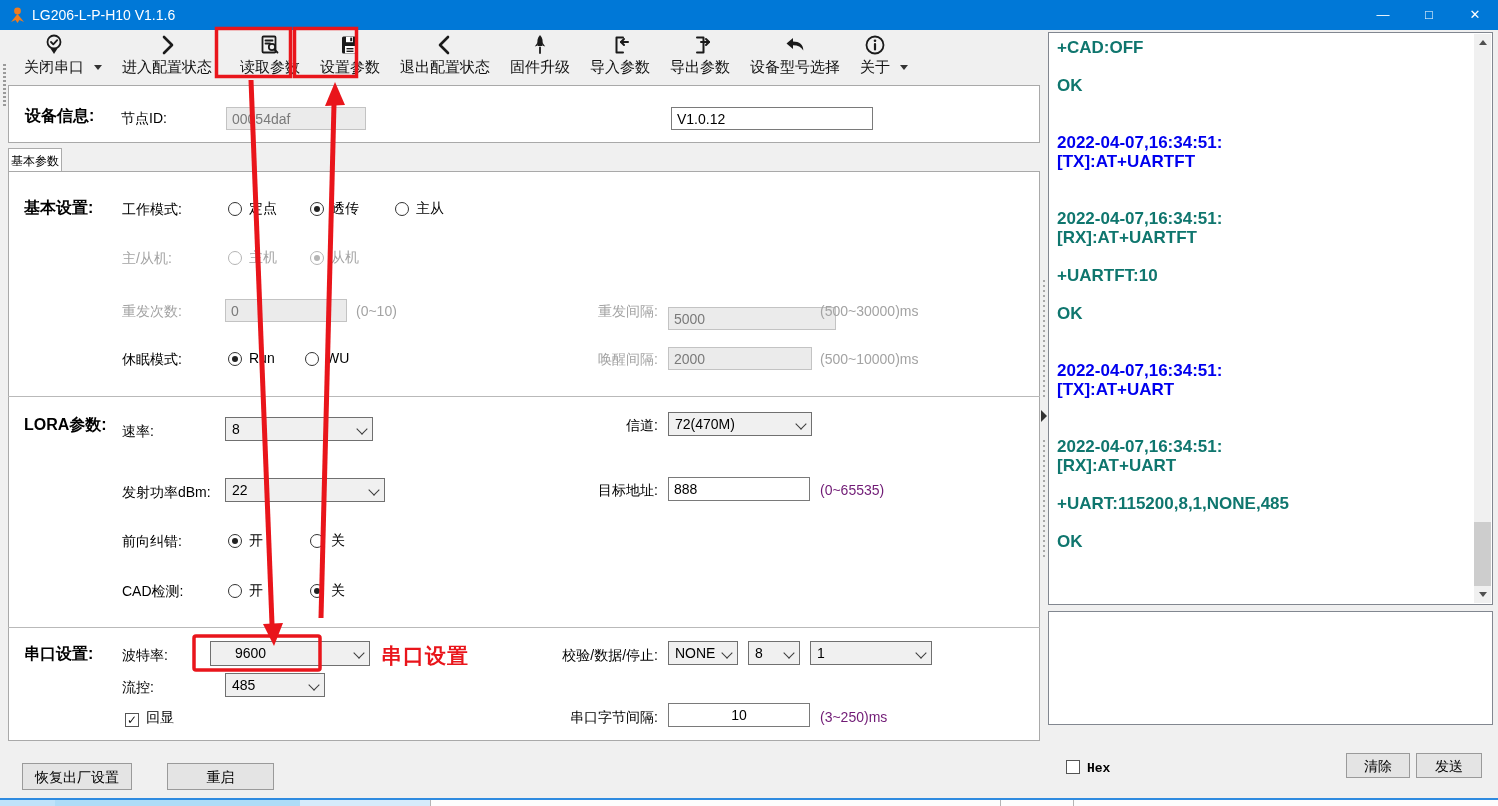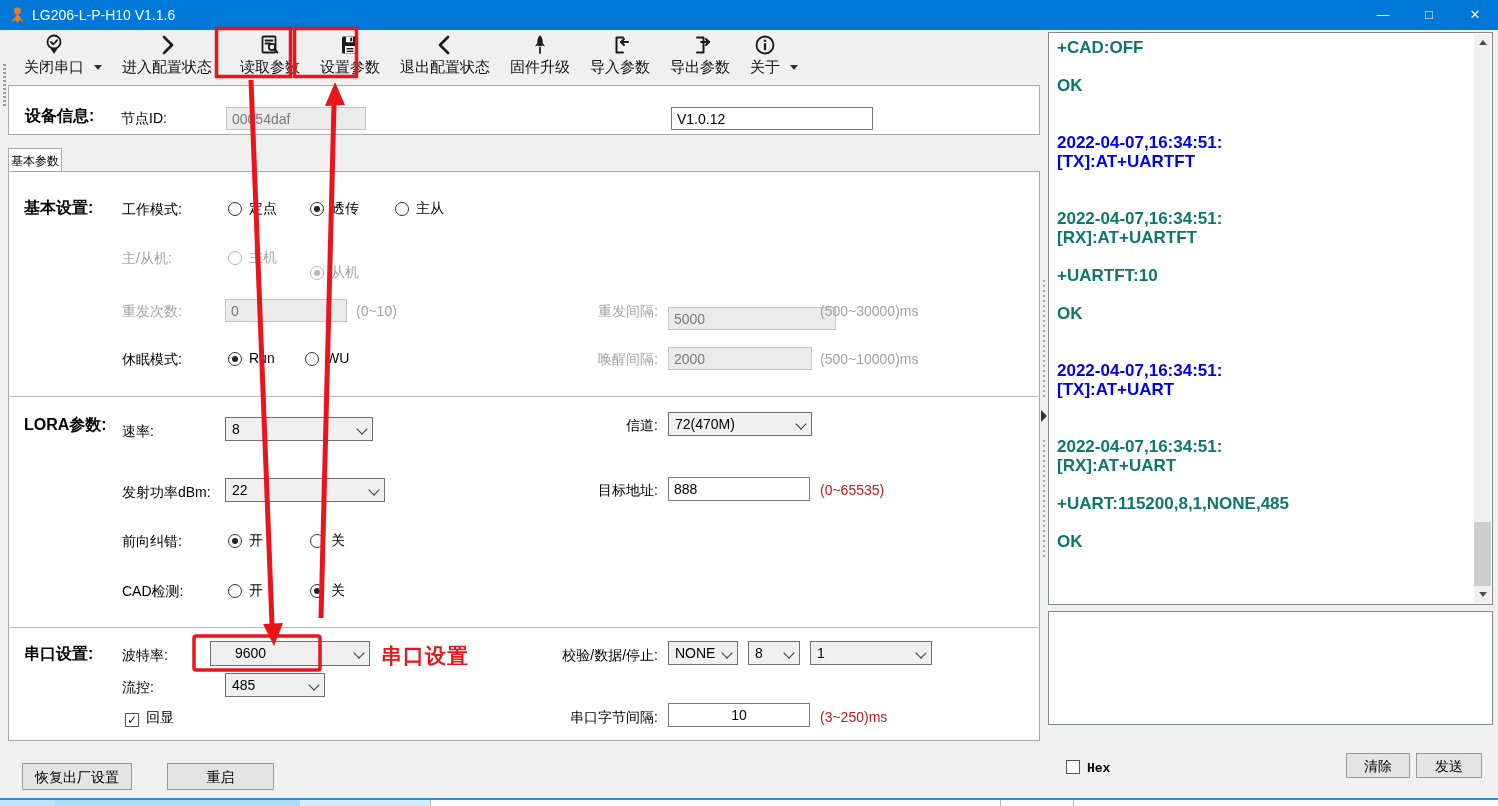--- a/index.html
+++ b/index.html
@@ -19,21 +19,21 @@
   .tbtn .ticon{height:26px;display:flex;align-items:center;justify-content:center;}
   .tbtn .tlabel{font-size:15px;color:#111;white-space:nowrap;line-height:18px;}
   .mini-arrow{width:0;height:0;border-left:4px solid transparent;border-right:4px solid transparent;border-top:5px solid #333;align-self:center;margin-top:24px;}
 
   
   .panel-border{border:1px solid #a9a9a9;background:#fff;box-sizing:border-box;}
   .sect-title{font-size:16px;font-weight:bold;color:#000;}
   .lbl{font-size:14px;color:#000;white-space:nowrap;}
   .lbl.r{text-align:right;width:118px;}
   .dis{color:#a3a3a3;}
-  .hint{font-size:14px;color:#b91c1c;}
+  .hint{font-size:14px;color:#701a75;}
   .hint.dis{color:#a3a3a3;}
 
   input.inp{position:absolute;box-sizing:border-box;border:1px solid #7a7a7a;background:#fff;font-family:inherit;font-size:14px;padding:0 5px;height:23px;color:#000;}
   input.inp.gray{background:#ebebeb;border-color:#c3c3c3;color:#7a7a7a;}
   .combo{position:absolute;box-sizing:border-box;border:1px solid #707070;background:#f0f0f0;height:24px;font-size:14px;color:#000;padding:3px 18px 0 6px;cursor:default;}
   .combo .chev{position:absolute;right:6px;top:7px;width:7px;height:7px;border-right:1.6px solid #3c3c3c;border-bottom:1.6px solid #3c3c3c;transform:rotate(45deg);}
   .radio{display:inline-block;width:14px;height:14px;border:1px solid #333;border-radius:50%;background:#fff;position:relative;vertical-align:-3px;box-sizing:border-box;}
   .radio.checked::after{content:"";position:absolute;left:3px;top:3px;width:6px;height:6px;border-radius:50%;background:#222;}
   .radio.off{border-color:#b5b5b5;}
   .radio.off.checked::after{background:#b5b5b5;}
@@ -178,35 +178,43 @@
       <span class="ticon">
         <svg width="24" height="24" viewBox="0 0 24 24">
             <polyline class="icon-stroke" style="stroke-width:2" points="9,4.5 15.5,4.5 15.5,19.5 9,19.5"></polyline>
             <line class="icon-stroke" style="stroke-width:2" x1="13" y1="9" x2="21" y2="9"></line>
             <polyline class="icon-stroke" style="stroke-width:2" points="18,6 21,9 18,12"></polyline>
           </svg>
       </span>
       <span class="tlabel">导出参数</span>
     </div>
 
+    <div class="tbtn">
+      <span class="ticon">
+        <svg width="24" height="24" viewBox="0 0 24 24">
+            <path d="M10 5 L3.5 10.5 L10 16 V12.3 C15 12.3 18.3 14 20.3 17.5 C20.3 11.5 16.5 8.6 10 8.6 Z" fill="#1a1a1a"></path>
+          </svg>
+      </span>
+      <span class="tlabel">设备型号选择</span>
+    </div>
 
     <div class="tbtn">
       <span class="ticon">
         <svg width="24" height="24" viewBox="0 0 24 24">
             <circle class="icon-stroke" cx="12" cy="12" r="8.5"></circle>
             <line class="icon-stroke" style="stroke-width:2.2" x1="12" y1="11" x2="12" y2="16.5"></line>
             <circle cx="12" cy="7.8" r="1.3" fill="#1a1a1a"></circle>
           </svg>
       </span>
       <span class="tlabel">关于</span>
     </div>
     <div class="mini-arrow"></div>
   </div>
 
-  <div class="abs panel-border" style="left:8px;top:85px;width:1032px;height:50px">
+  <div class="abs panel-border" style="left:8px;top:85px;width:1032px;height:58px">
     <span class="abs sect-title" style="left:16px;top:20px">设备信息:</span>
     <span class="abs lbl" style="left:112px;top:24px">节点ID:</span>
     <input class="inp gray" style="left: 217px; top: 21px; width: 140px;" readonly="" value="00054daf">
     <span class="abs lbl" style="left:662px;top:24px">固件版本:</span>
     <input class="inp" style="top: 21px; width: 202px; left: 662px;" id="fw" readonly="" value="V1.0.12">
   </div>
 
   <div class="tab" style="left:8px;top:148px;width:54px;height:24px">
     <span>基本参数</span>
   </div>
@@ -217,21 +225,21 @@
 
   <span class="abs sect-title" style="left:24px;top:198px">基本设置:</span>
 
   <span class="abs lbl" style="left:122px;top:201px">工作模式:</span>
   <span class="abs" style="left:228px;top:199px"><span class="radio"></span><span class="rlabel">定点</span></span>
   <span class="abs" style="left:310px;top:199px"><span class="radio checked"></span><span class="rlabel">透传</span></span>
   <span class="abs" style="left:395px;top:199px"><span class="radio"></span><span class="rlabel">主从</span></span>
 
   <span class="abs lbl dis" style="left:122px;top:250px">主/从机:</span>
   <span class="abs" style="left:228px;top:248px"><span class="radio off"></span><span class="rlabel dis">主机</span></span>
-  <span class="abs" style="left:310px;top:263px"><span class="radio off checked"></span><span class="rlabel dis">从机</span></span>
+  <span class="abs" style="left:310px;top:248px"><span class="radio off checked"></span><span class="rlabel dis">从机</span></span>
 
   <span class="abs lbl dis" style="left:122px;top:303px">重发次数:</span>
   <input class="inp gray" style="left: 225px; top: 299px; width: 122px;" readonly="" value="0">
   <span class="abs hint dis" style="left:356px;top:303px">(0~10)</span>
   <span class="abs lbl dis r" style="left:540px;top:303px">重发间隔:</span>
   <input class="inp gray" style="left: 668px; top: 307px; width: 168px;" readonly="" value="5000">
   <span class="abs hint dis" style="left:820px;top:303px">(500~30000)ms</span>
 
   <span class="abs lbl" style="left:122px;top:351px">休眠模式:</span>
   <span class="abs" style="left:228px;top:349px"><span class="radio checked"></span><span class="rlabel">Run</span></span>

